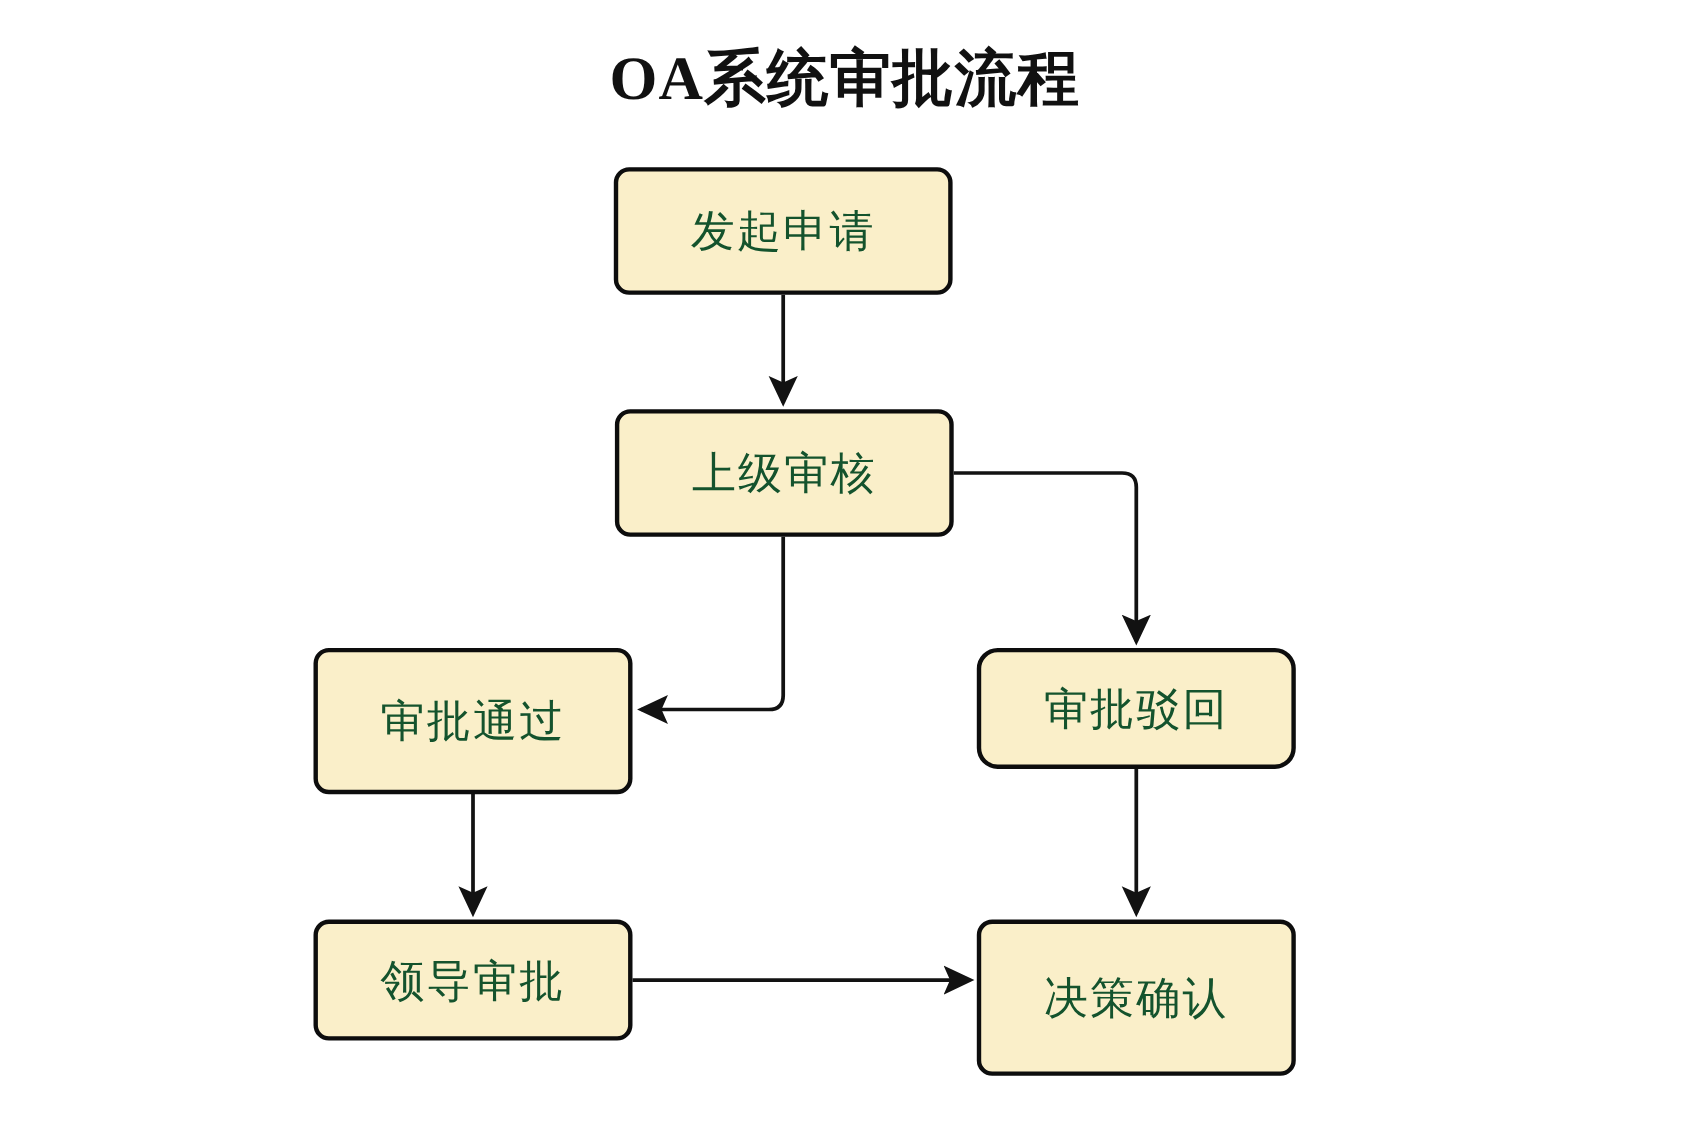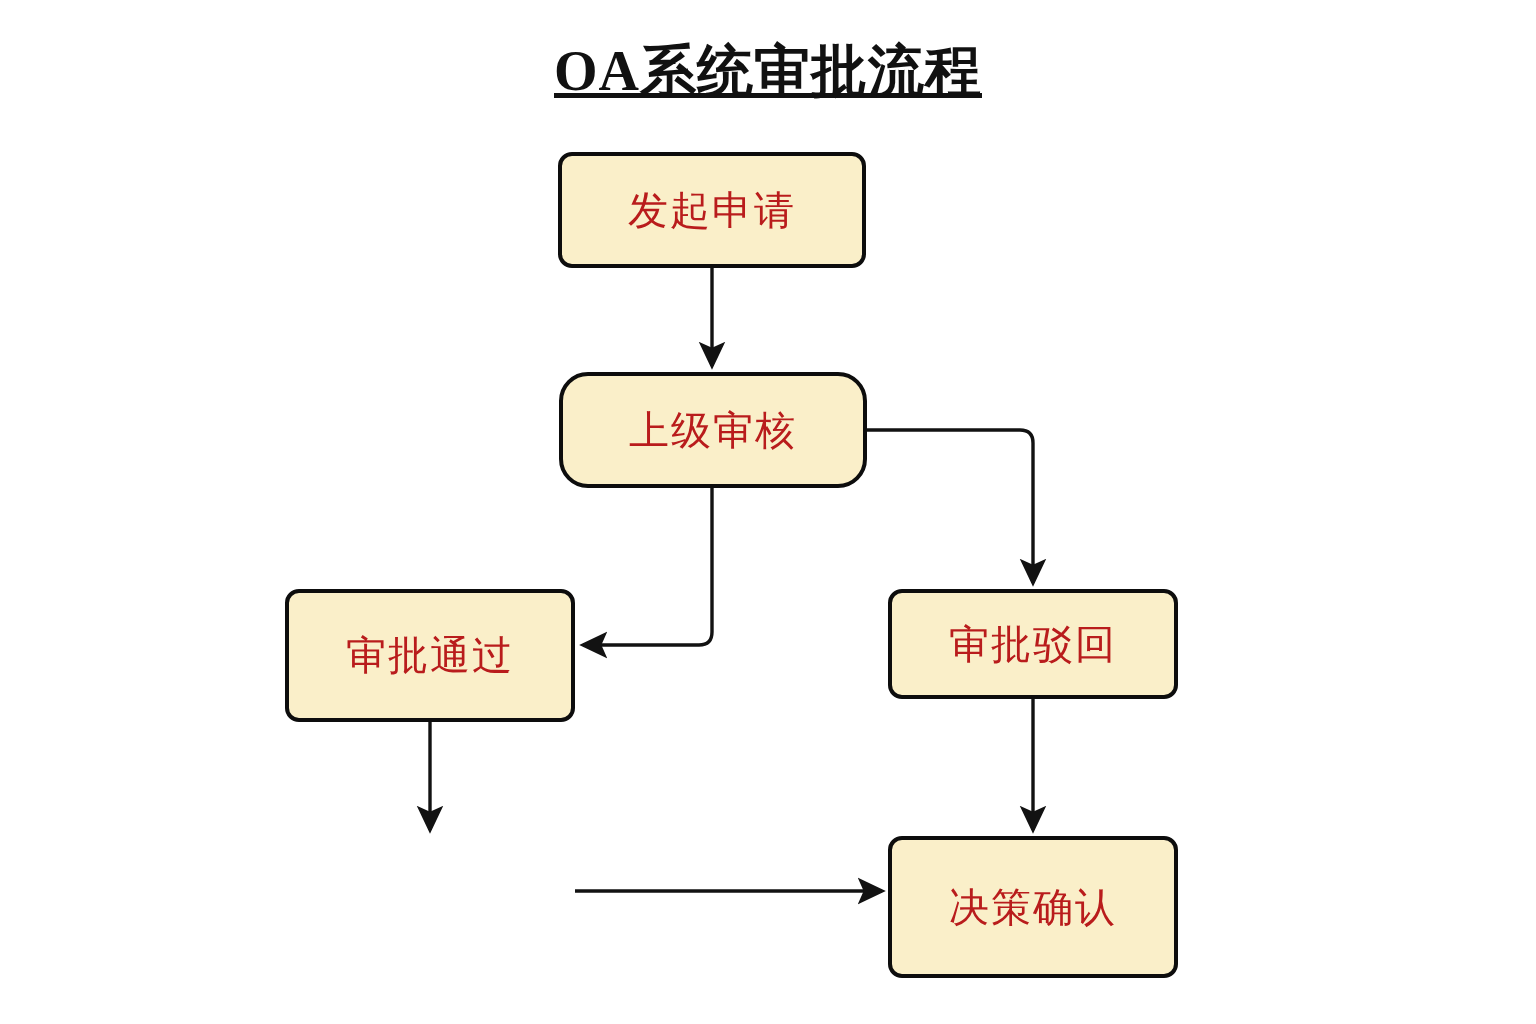--- a/index.html
+++ b/index.html
@@ -24,21 +24,20 @@
     left: 0;
     top: 34px;
     width: 1536px;
     text-align: center;
     font-size: 56px;
     font-weight: 700;
     letter-spacing: 1px;
     color: #111111;
     font-family: "Liberation Serif", "DejaVu Serif", serif;
     white-space: nowrap;
-    text-decoration: underline;
   }
   #edges {
     position: absolute;
     left: 0;
     top: 0;
     width: 1536px;
     height: 1024px;
     pointer-events: none;
   }
   .node {
@@ -48,29 +47,29 @@
     border: 4px solid #0d0d0d;
     border-radius: 14px;
     display: flex;
     align-items: center;
     justify-content: center;
   }
   .node-label {
     font-size: 40px;
     font-weight: 400;
     letter-spacing: 2px;
-    color: #b91c1c;
+    color: #14532d;
     white-space: nowrap;
     font-family: "DejaVu Sans", "Liberation Sans", sans-serif;
   }
   
   #node-start   { left: 558px; top: 152px; width: 308px; height: 116px; }
-  #node-review  { left: 559px; top: 372px; width: 308px; height: 116px; border-radius: 29px; }
+  #node-review  { left: 559px; top: 372px; width: 308px; height: 116px; }
   #node-approved{ left: 285px; top: 589px; width: 290px; height: 133px; }
-  #node-rejected{ left: 888px; top: 589px; width: 290px; height: 110px; }
+  #node-rejected{ left: 888px; top: 589px; width: 290px; height: 110px; border-radius: 19px; }
   #node-leader  { left: 285px; top: 836px; width: 290px; height: 110px; }
   #node-decision{ left: 888px; top: 836px; width: 290px; height: 142px; }
 </style>
 </head>
 <body>
 
 <div id="canvas">
 
   <div id="flow-title">OA系统审批流程</div>
 
@@ -103,18 +102,21 @@
   </div>
 
   <div class="node" id="node-approved">
     <span class="node-label">审批通过</span>
   </div>
 
   <div class="node" id="node-rejected">
     <span class="node-label">审批驳回</span>
   </div>
 
+  <div class="node" id="node-leader">
+    <span class="node-label">领导审批</span>
+  </div>
 
   <div class="node" id="node-decision">
     <span class="node-label">决策确认</span>
   </div>
 
 </div>
 
 </body></html>

